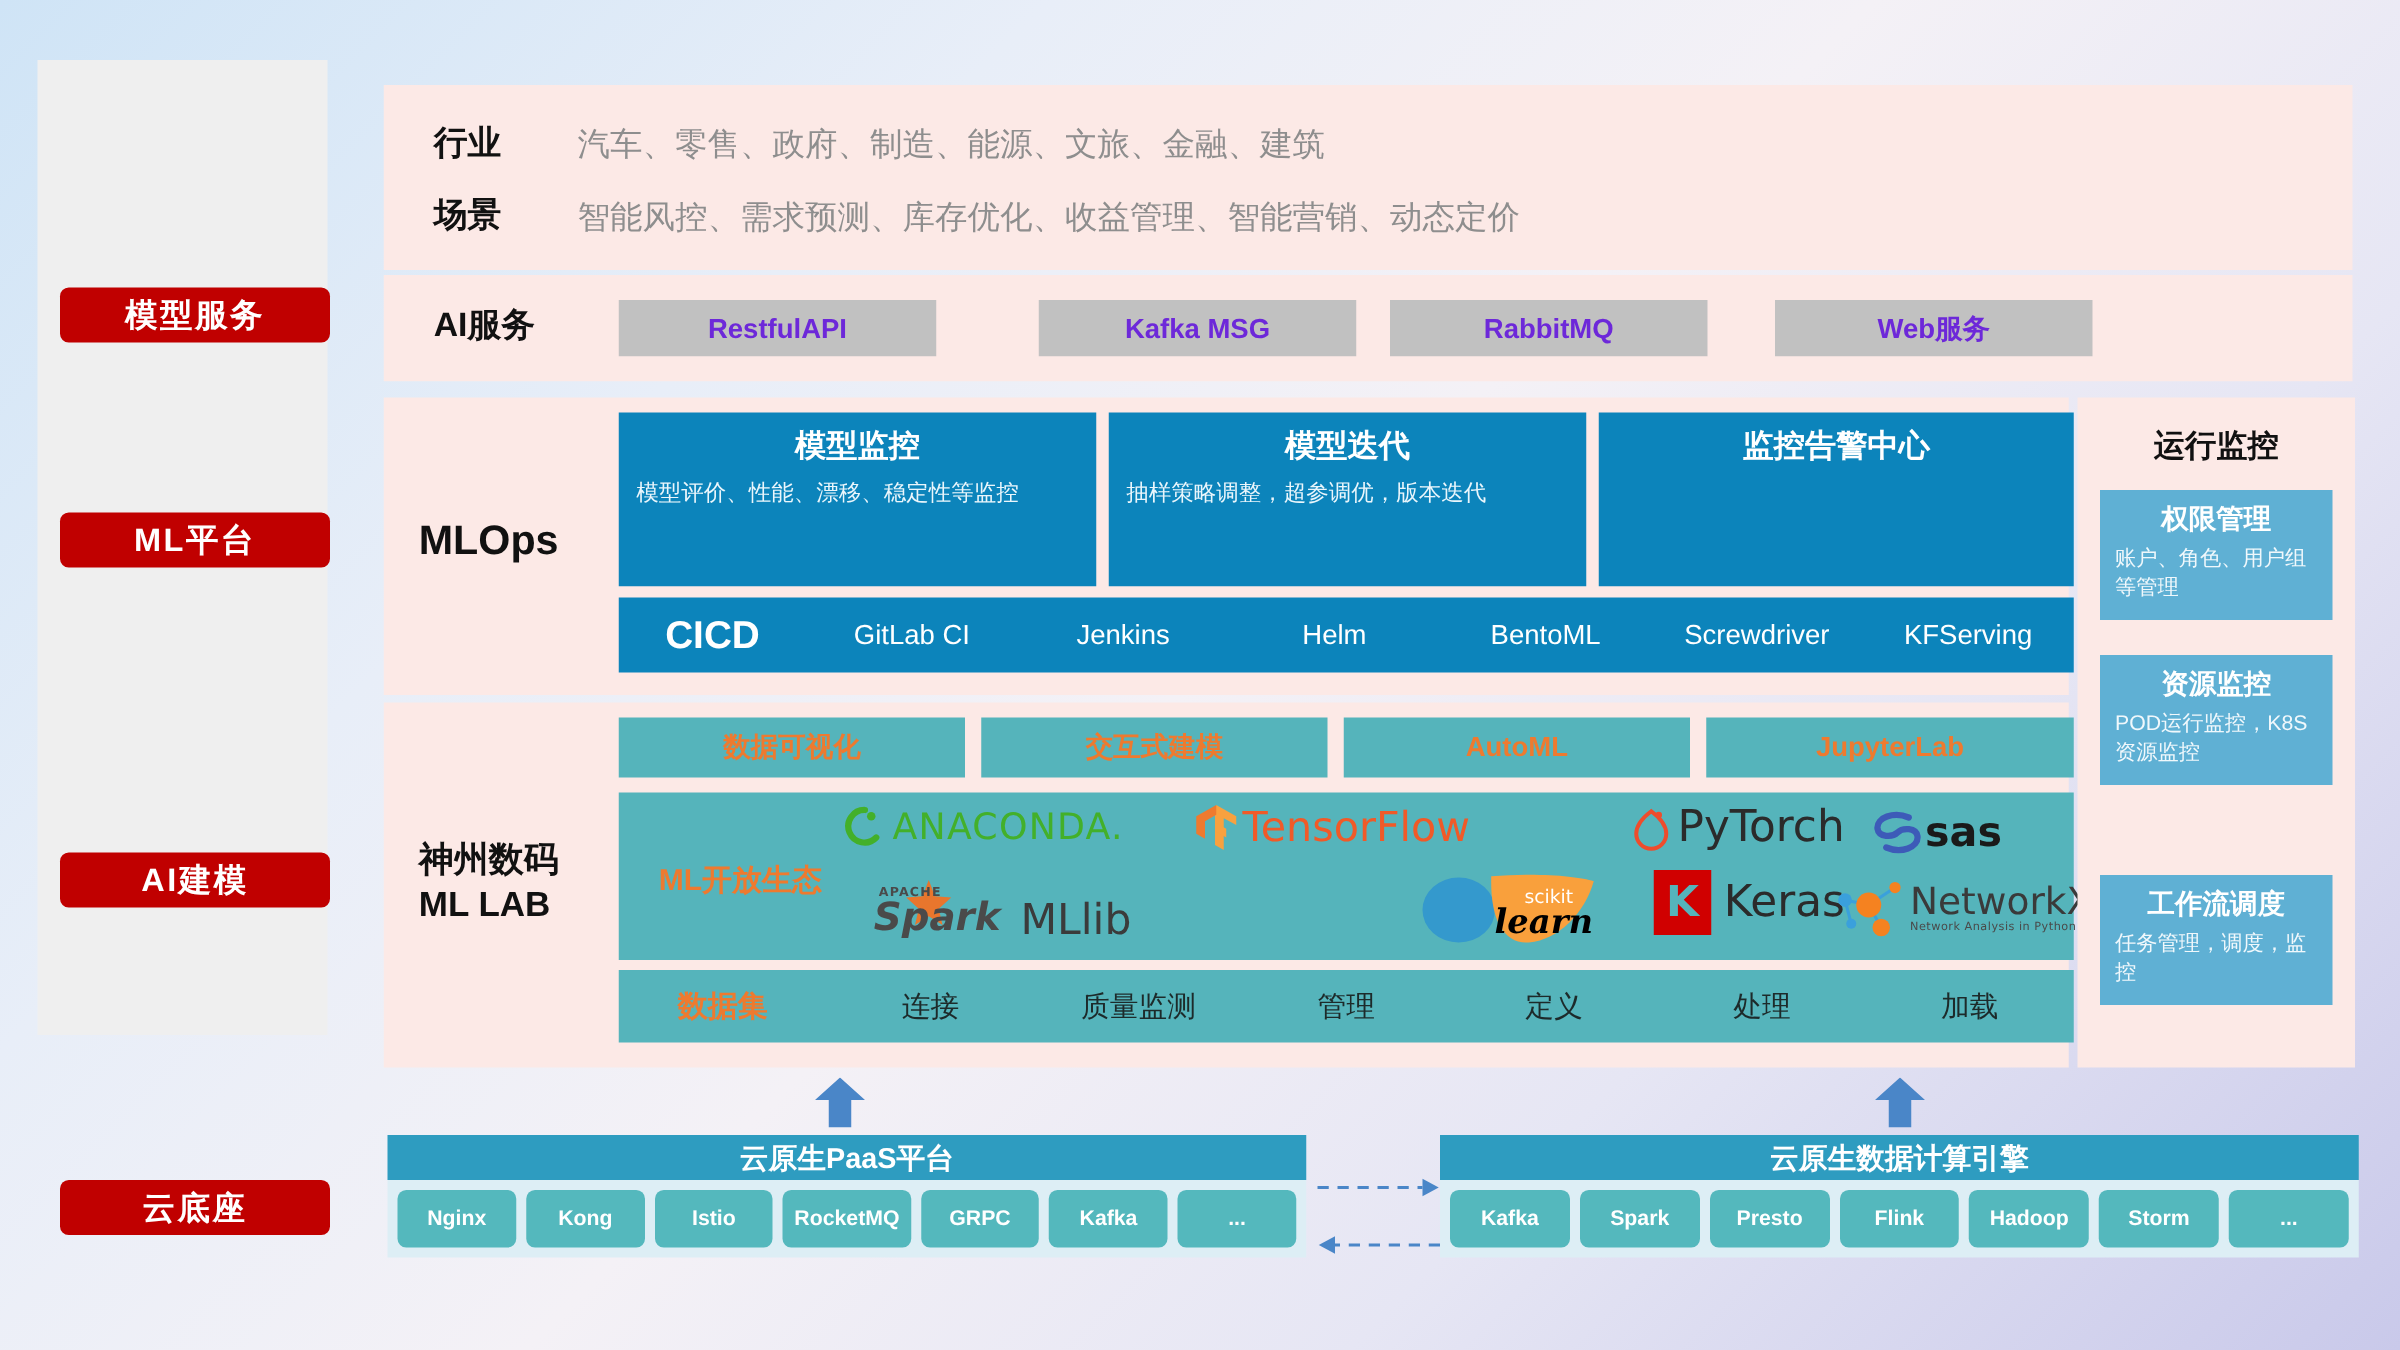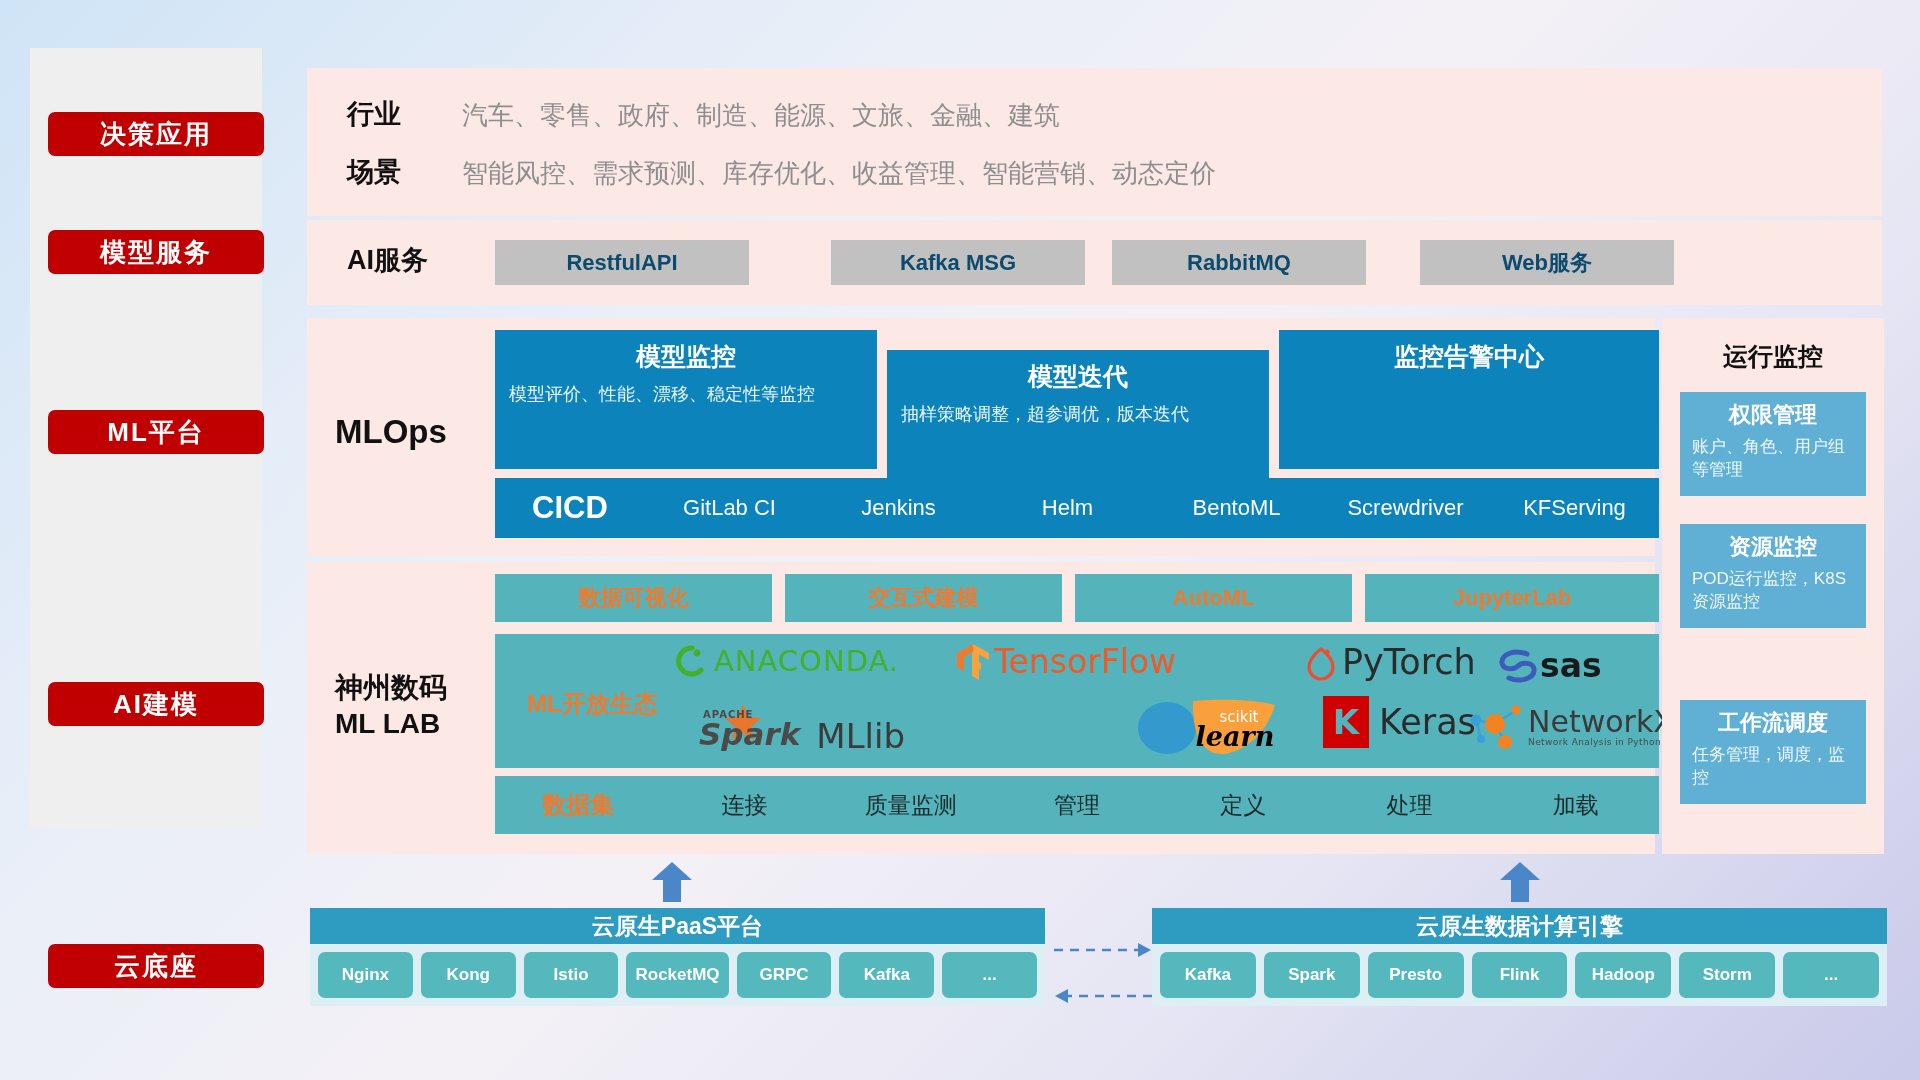--- a/index.html
+++ b/index.html
@@ -32,21 +32,21 @@
   .row-label{
     font-size:27px;font-weight:bold;color:#111;
     display:flex;align-items:center;
   }
   .muted-row{
     font-size:26px;color:#8e8e8e;white-space:nowrap;
   }
 
   
   .svc{
-    background:#c1c1c1;color:#0c4a6e;font-weight:bold;font-size:22px;
+    background:#c1c1c1;color:#6d28d9;font-weight:bold;font-size:22px;
     display:flex;align-items:center;justify-content:center;height:45px;
   }
 
   
   .bluecard{
     background:#0c84bb;color:#fff;padding:10px 14px 12px 14px;
     box-sizing:border-box;overflow:hidden;
   }
   .bluecard .t{font-size:25px;font-weight:bold;text-align:center;margin-bottom:9px;}
   .bluecard .d{font-size:18px;line-height:1.36;color:#eaf6fc;}
@@ -95,23 +95,20 @@
   .logo{position:absolute;display:flex;align-items:center;}
   .lg-txt{font-family:"DejaVu Sans",sans-serif;}
 </style>
 </head>
 <body>
 
 <div class="canvas">
 
   <div class="rail"></div>
 
-  <div class="rail-tag" style="top:112px;">
-    <span>决策应用</span>
-  </div>
   <div class="rail-tag" style="top:230px;">
     <span>模型服务</span>
   </div>
   <div class="rail-tag" style="top:410px;">
     <span>ML平台</span>
   </div>
   <div class="rail-tag" style="top:682px;">
     <span>AI建模</span>
   </div>
   <div class="rail-tag" style="top:944px;">
@@ -141,21 +138,21 @@
     </div>
   </div>
 
   <div class="band" style="top:318px;width:1348px;height:238px;">
     <div style="position:absolute;left:28px;top:95px;font-size:33px;font-weight:bold;color:#111;">MLOps</div>
 
     <div class="bluecard" style="position:absolute;left:188px;top:12px;width:382px;height:139px;">
       <div class="t">模型监控</div>
       <div class="d">模型评价、性能、漂移、稳定性等监控</div>
     </div>
-    <div class="bluecard" style="position:absolute;left:580px;top:12px;width:382px;height:139px;margin-top:20px;">
+    <div class="bluecard" style="position:absolute;left:580px;top:12px;width:382px;height:139px;">
       <div class="t">模型迭代</div>
       <div class="d">抽样策略调整，超参调优，版本迭代</div>
     </div>
     <div class="bluecard" style="position:absolute;left:972px;top:12px;width:380px;height:139px;">
       <div class="t">监控告警中心</div>
     </div>
 
     <div class="cicd" style="position:absolute;left:188px;top:160px;width:1164px;height:60px;">
       <div class="head">CICD</div>
       <div class="it">GitLab CI</div>

